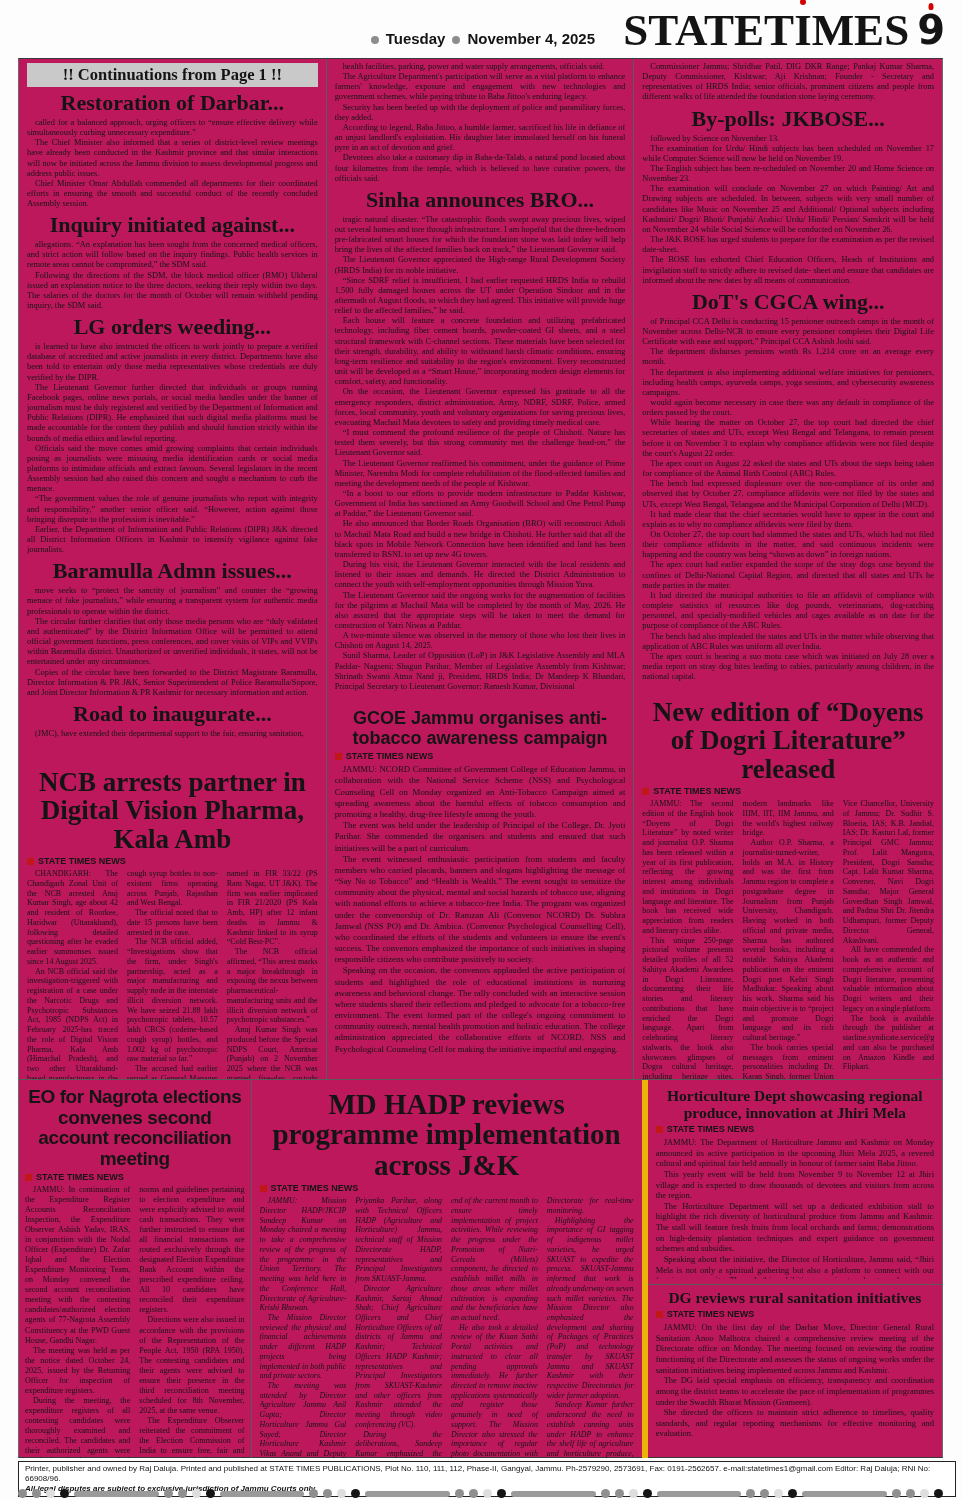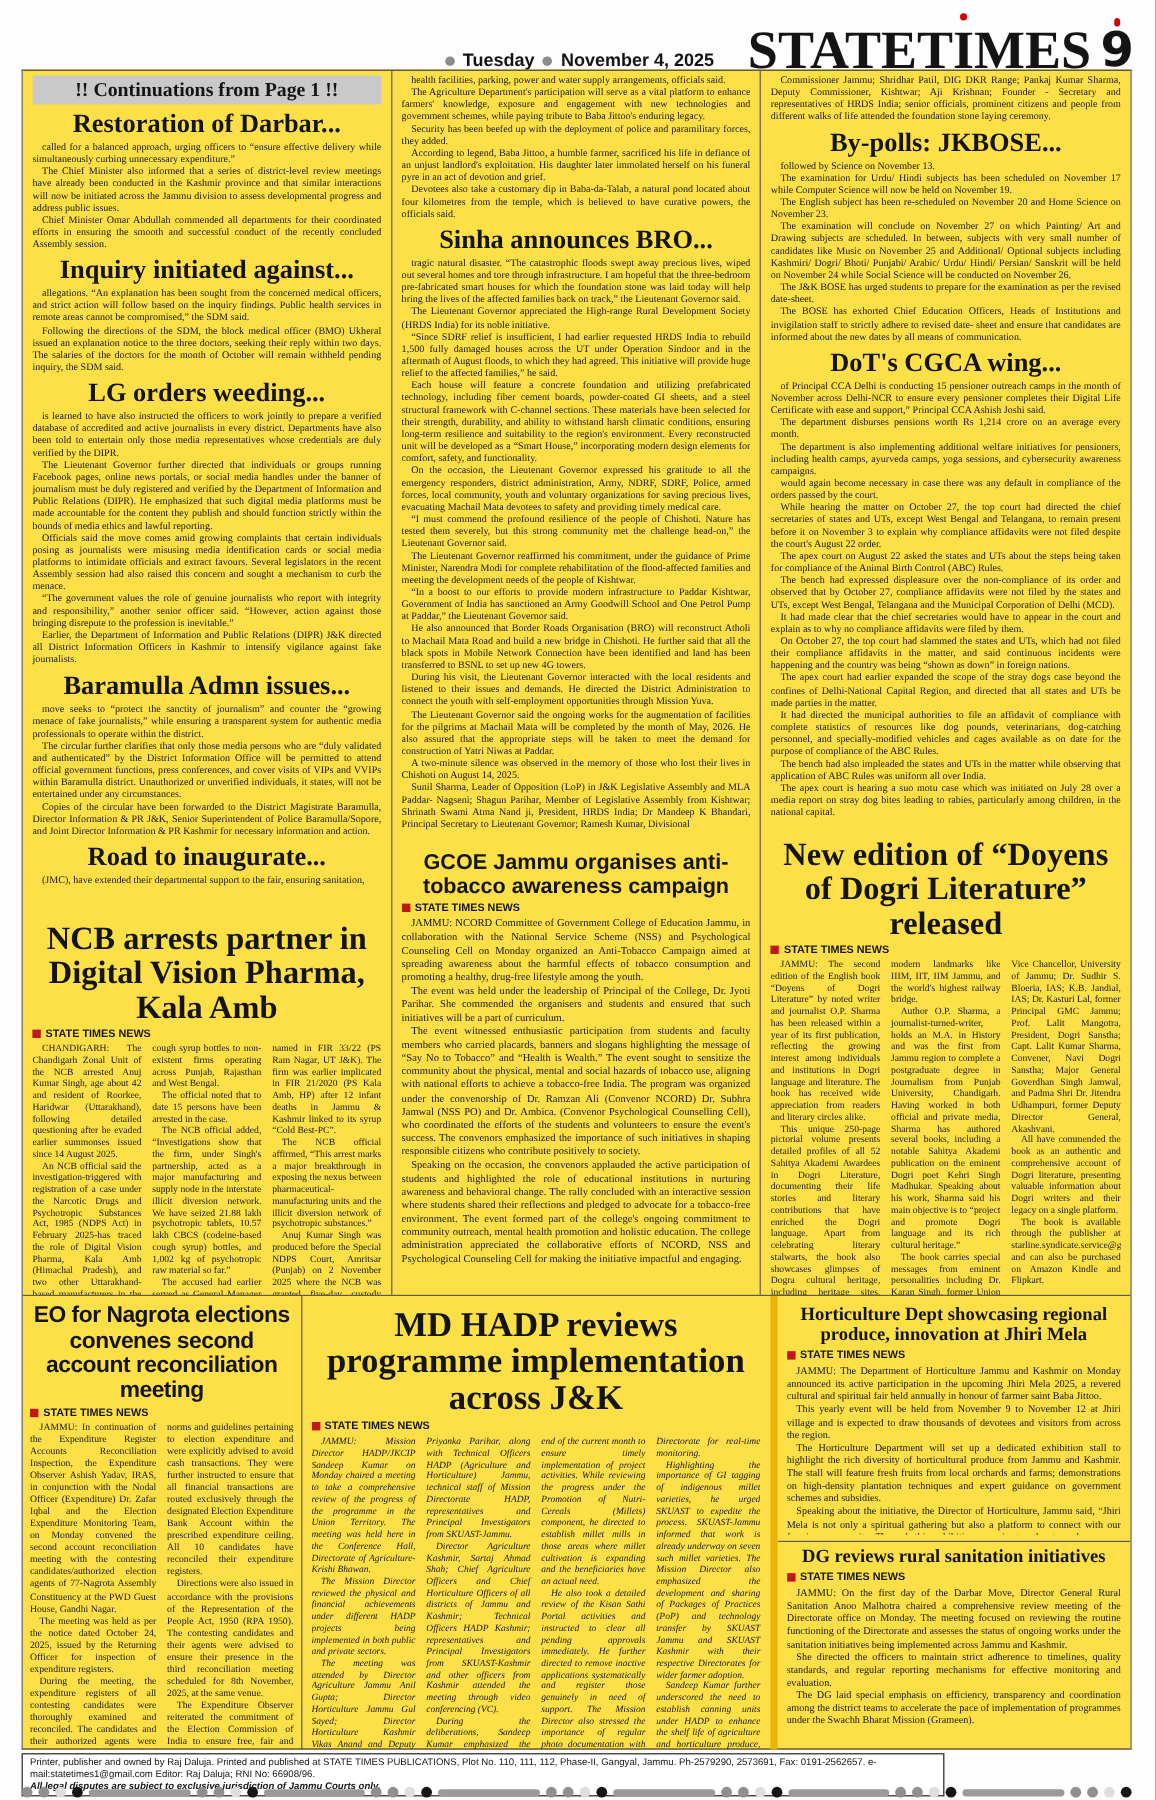--- a/index.html
+++ b/index.html
@@ -5,40 +5,40 @@
   :root{
     --byline-red:#c01818;
     --masthead-dot-red:#d40000;
     --banner-bg:#c9c9c9;
   }
   html,body{margin:0;padding:0;background:#777;}
   .page{position:relative;width:963px;height:1500px;margin:0 auto;background:#fdfdfd;
         font-family:"Liberation Serif",serif;color:#141414;overflow:hidden;}
 
   
-  .header{position:absolute;top:16px;left:18px;width:927px;height:58px;}
+  .header{position:absolute;top:4px;left:18px;width:927px;height:58px;}
   .dateline{position:absolute;right:350px;top:26px;font-family:"Liberation Sans",sans-serif;
             font-weight:bold;font-size:15px;white-space:nowrap;}
   .bullet{display:inline-block;width:8px;height:8px;border-radius:50%;background:#8d8d8d;
           margin:0 7px 1px 7px;vertical-align:middle;}
   .masthead{position:absolute;right:0;top:4px;display:flex;align-items:flex-start;gap:8px;}
   .mast-main{font-family:"Liberation Serif",serif;font-weight:bold;font-size:45px;line-height:1;
              letter-spacing:0px;}
   .i-red{position:relative;}
   .i-red::before{content:"";position:absolute;top:-6px;left:50%;transform:translateX(-50%);
                  width:6px;height:6px;border-radius:50%;background:var(--masthead-dot-red);}
   .mast-page{position:relative;font-family:"DejaVu Sans",sans-serif;font-weight:bold;
              font-size:40px;line-height:1;margin-top:2px;}
   .mast-page::before{content:"";position:absolute;top:-7px;left:50%;transform:translateX(-50%);
                  width:5px;height:7px;border-radius:50% 50% 40% 40%;background:var(--masthead-dot-red);}
 
   
   .content-frame{position:absolute;top:58px;left:18px;width:925px;height:1400px;
                  border:1px solid #3a3a3a;border-left:1px solid #6a6a6a;border-right:1px solid #6a6a6a;
-                 box-sizing:border-box;background:#fde047;}
+                 box-sizing:border-box;background:#be185d;}
   .main-cols{display:flex;height:1020px;}
   .mcol{width:308px;padding:3px 8px 0 8px;box-sizing:border-box;border-right:1px solid #5a5a5a;
         overflow:hidden;}
   .mcol.last{border-right:none;}
   .cont-region{overflow:hidden;}
   .cont-region.h1{height:698px;}
   .cont-region.h2{height:636px;}
   .cont-region.h3{height:628px;}
 
   .banner{background:var(--banner-bg);text-align:center;font-weight:bold;font-size:16.5px;
@@ -79,21 +79,21 @@
   .article-hadp{width:397px;box-sizing:border-box;border-right:6px solid #eab308;
                 padding:3px 8px;overflow:hidden;}
   .hadp-body{height:288px;}
   .right-stack{width:295px;box-sizing:border-box;padding:3px 8px;overflow:hidden;}
   .horti-body{height:142px;overflow:hidden;}
   .horti-body .para,.dg-body .para{font-size:8.5px;line-height:1.25;}
   .dg-sep{border-top:1px solid #5a5a5a;margin:5px -8px 3px -8px;}
   .dg-body{height:128px;overflow:hidden;}
 
   
-  .footer-box{position:absolute;top:1461px;left:18px;width:769px;box-sizing:border-box;
+  .footer-box{position:absolute;top:1461px;left:18px;width:938px;box-sizing:border-box;
               border:1px solid #222;padding:2px 6px;background:#fff;}
   .footer-line1{font-family:"Liberation Sans",sans-serif;font-size:8px;line-height:1.25;}
   .footer-line2{font-family:"Liberation Sans",sans-serif;font-size:8px;font-style:italic;
                 font-weight:bold;line-height:1.25;}
   .deco-strip{position:absolute;top:1488px;left:18px;width:925px;height:11px;display:flex;
               align-items:center;gap:5px;}
   .d-dot{width:9px;height:9px;border-radius:50%;flex:0 0 auto;}
   .d-g{background:#8f8f8f;} .d-l{background:#dedede;} .d-d{background:#151515;}
   .d-bar{height:6px;border-radius:3px;background:#9a9a9a;flex:1 1 auto;}
 </style>
@@ -330,22 +330,22 @@
         </section>
         <div class="dg-sep"></div>
         <section>
           <h1 class="headline-sm">DG reviews rural sanitation initiatives</h1>
           <div class="byline">
             <span class="byline-sq"></span>
             <span>STATE TIMES NEWS</span>
           </div>
           <div class="body-text dg-body">
               <p class="para">JAMMU: On the first day of the Darbar Move, Director General Rural Sanitation Anoo Malhotra chaired a comprehensive review meeting of the Directorate office on Monday. The meeting focused on reviewing the routine functioning of the Directorate and assesses the status of ongoing works under the sanitation initiatives being implemented across Jammu and Kashmir.</p>
+              <p class="para">The DG laid special emphasis on efficiency, transparency and coordination among the district teams to accelerate the pace of implementation of programmes under the Swachh Bharat Mission (Grameen).</p>
               <p class="para">She directed the officers to maintain strict adherence to timelines, quality standards, and regular reporting mechanisms for effective monitoring and evaluation.</p>
-              <p class="para">The DG laid special emphasis on efficiency, transparency and coordination among the district teams to accelerate the pace of implementation of programmes under the Swachh Bharat Mission (Grameen).</p>
             </div>
         </section>
       </div>
     </div>
   </div>
 
   <div class="footer-box">
     <div class="footer-line1">Printer, publisher and owned by Raj Daluja. Printed and published at STATE TIMES PUBLICATIONS, Plot No. 110, 111, 112, Phase-II, Gangyal, Jammu. Ph-2579290, 2573691, Fax: 0191-2562657. e-mail:statetimes1@gmail.com Editor: Raj Daluja; RNI No: 66908/96.</div>
     <div class="footer-line2">All legal disputes are subject to exclusive jurisdiction of Jammu Courts only.</div>
   </div>

